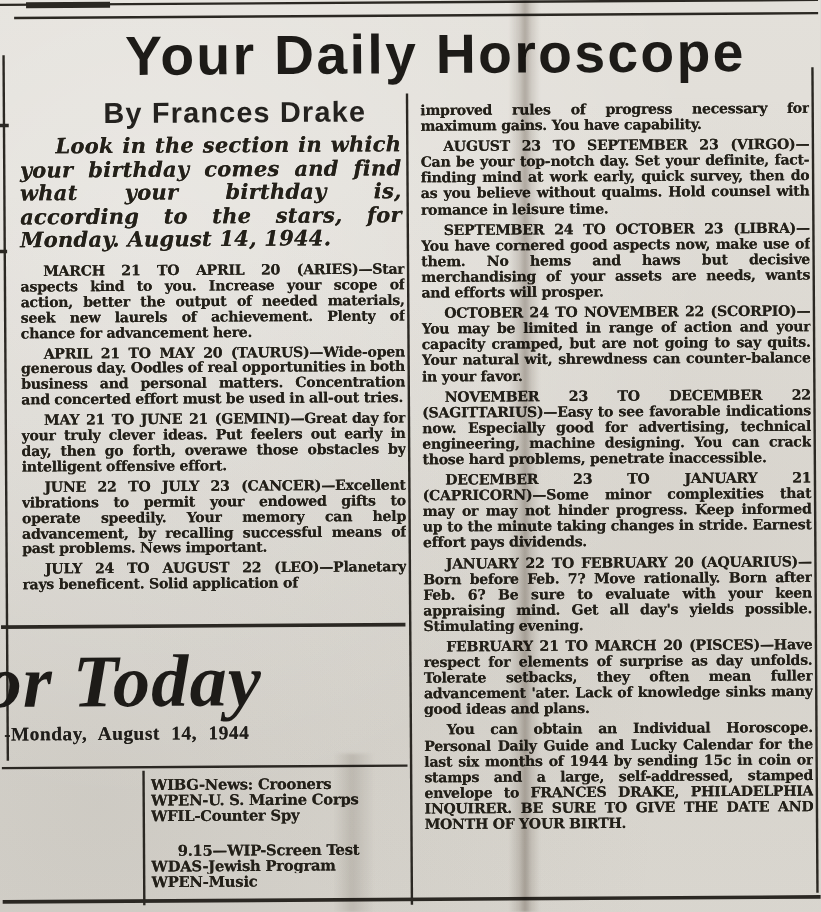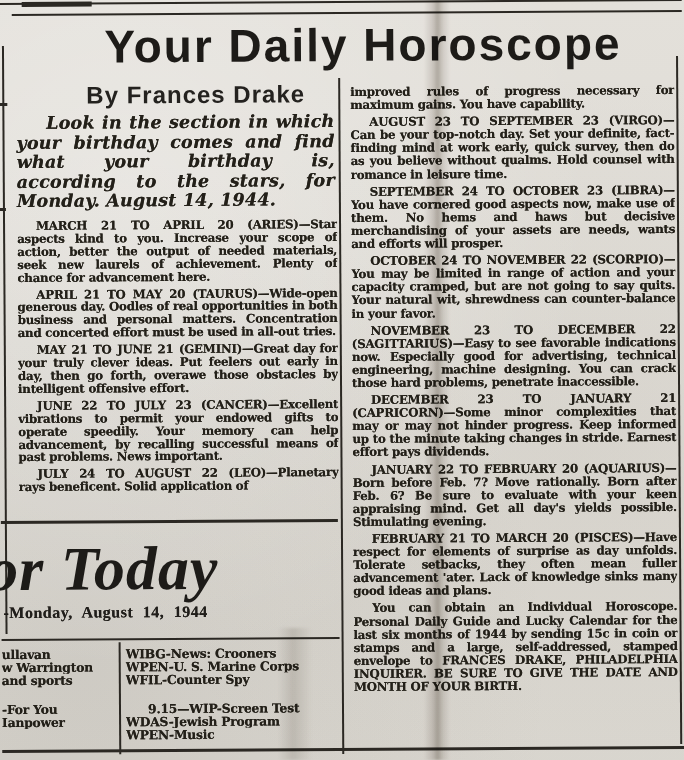--- a/index.html
+++ b/index.html
@@ -110,27 +110,20 @@
       <p><span class="head">NOVEMBER 23 TO DECEMBER 22 (SAGITTARIUS)—</span><span>Easy to see favorable indications now. Especially good for advertising, technical engineering, machine designing. You can crack those hard problems, penetrate inaccessible.</span></p>
       <p><span class="head">DECEMBER 23 TO JANUARY 21 (CAPRICORN)—</span><span>Some minor complexities that may or may not hinder progress. Keep informed up to the minute taking changes in stride. Earnest effort pays dividends.</span></p>
       <p><span class="head">JANUARY 22 TO FEBRUARY 20 (AQUARIUS)—</span><span>Born before Feb. 7? Move rationally. Born after Feb. 6? Be sure to evaluate with your keen appraising mind. Get all day's yields possible. Stimulating evening.</span></p>
       <p><span class="head">FEBRUARY 21 TO MARCH 20 (PISCES)</span><span>—Have respect for elements of surprise as day unfolds. Tolerate setbacks, they often mean fuller advancement 'ater. Lack of knowledge sinks many good ideas and plans.</span></p>
       <p>You can obtain an Individual Horoscope. Personal Daily Guide and Lucky Calendar for the last six months of 1944 by sending 15c in coin or stamps and a large, self-addressed, stamped envelope to FRANCES DRAKE, PHILADELPHIA INQUIRER. BE SURE TO GIVE THE DATE AND MONTH OF YOUR BIRTH.</p>
     </div>
 
     <div class="today-headline">or Today</div>
     <div class="dateline">-Monday, August 14, 1944</div>
 
-    <div class="listings listings-left">
-      <div class="listing-line">ullavan</div>
-      <div class="listing-line">w Warrington</div>
-      <div class="listing-line">and sports</div>
-      <div class="listing-line gap">-For You</div>
-      <div class="listing-line">Ianpower</div>
-    </div>
 
     <div class="listings listings-right">
       <div class="listing-line">WIBG-News: Crooners</div>
       <div class="listing-line">WPEN-U. S. Marine Corps</div>
       <div class="listing-line">WFIL-Counter Spy</div>
       <div class="listing-line gap indent">9.15—WIP-Screen Test</div>
       <div class="listing-line">WDAS-Jewish Program</div>
       <div class="listing-line">WPEN-Music</div>
     </div>
 

